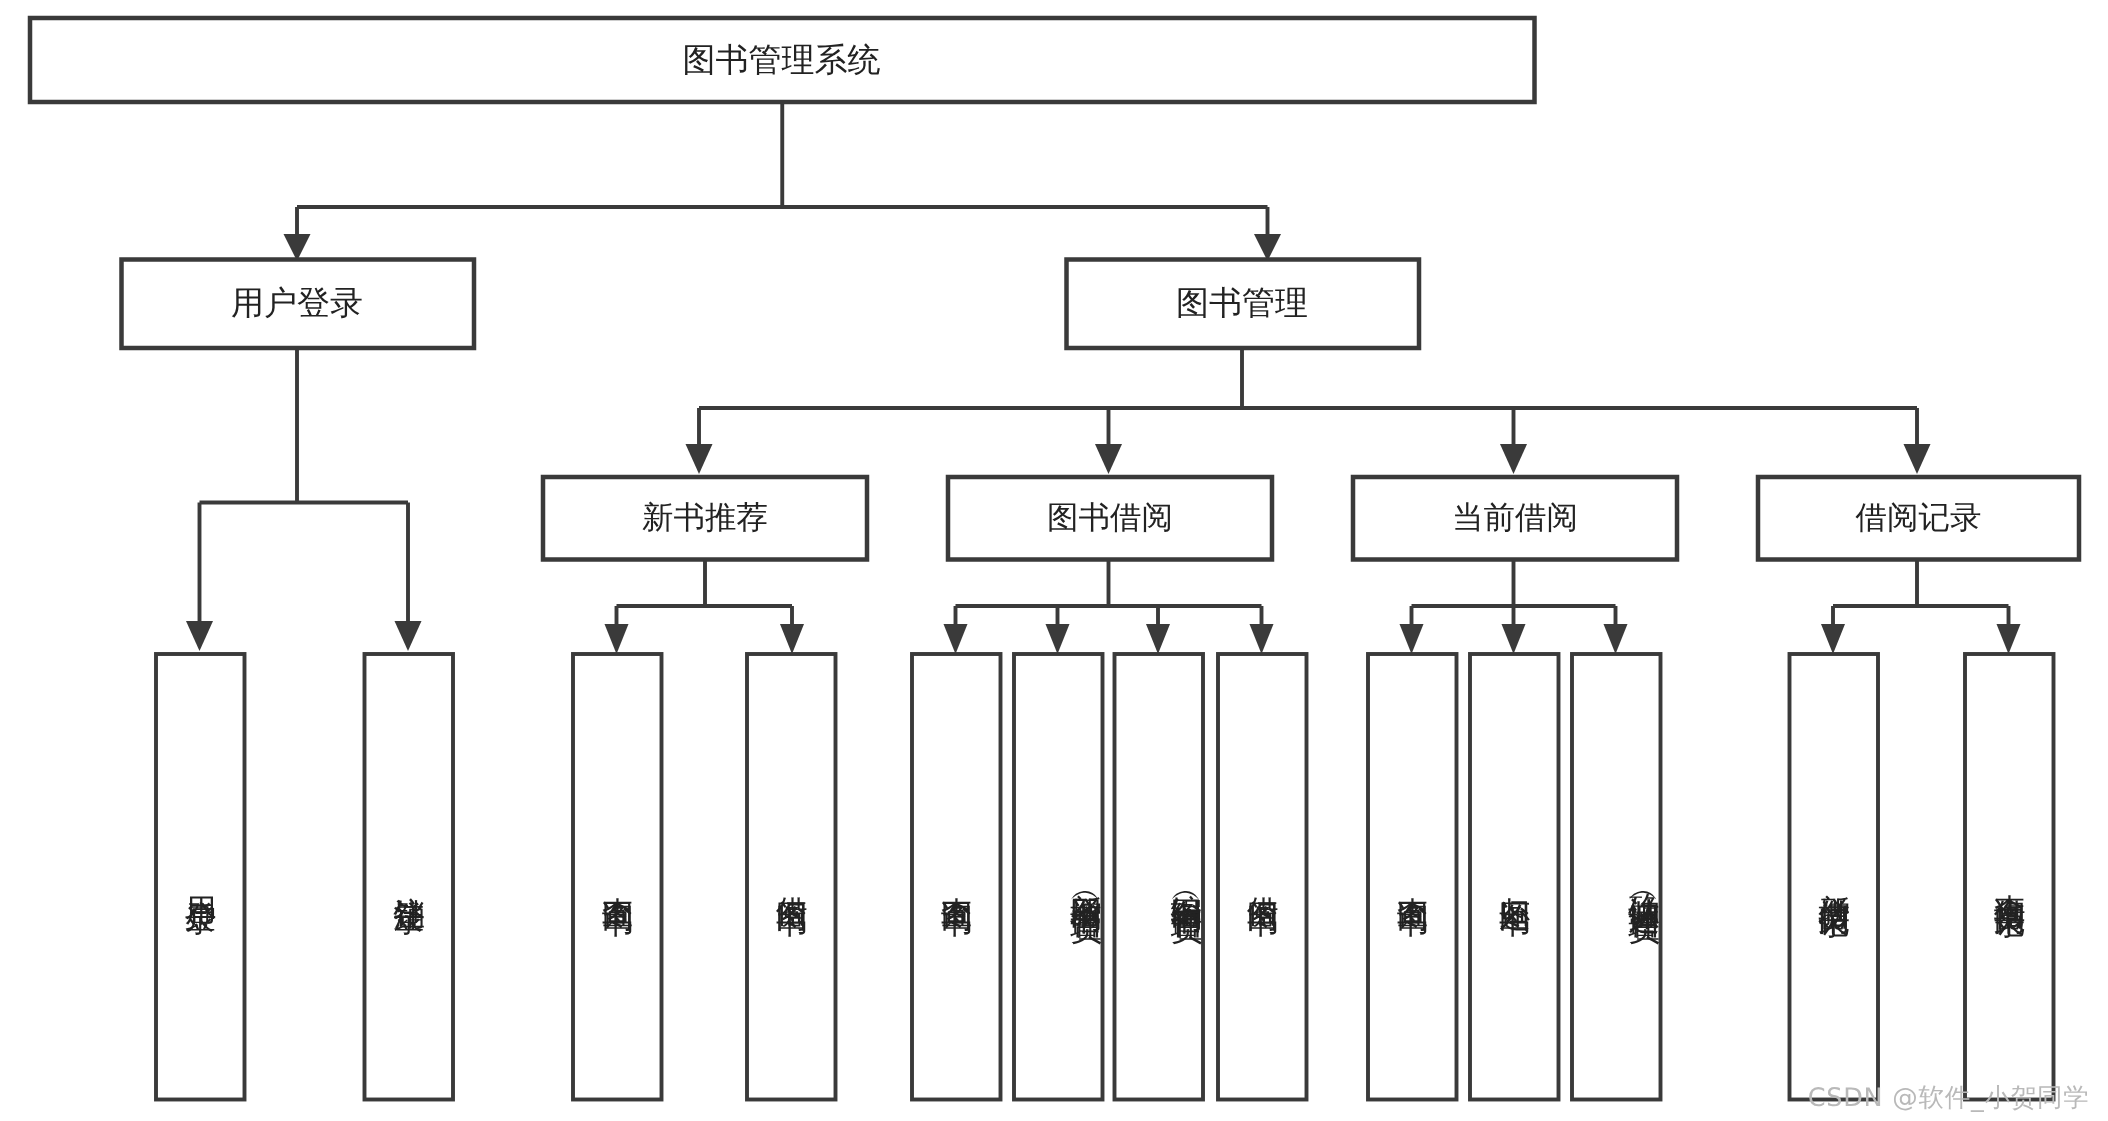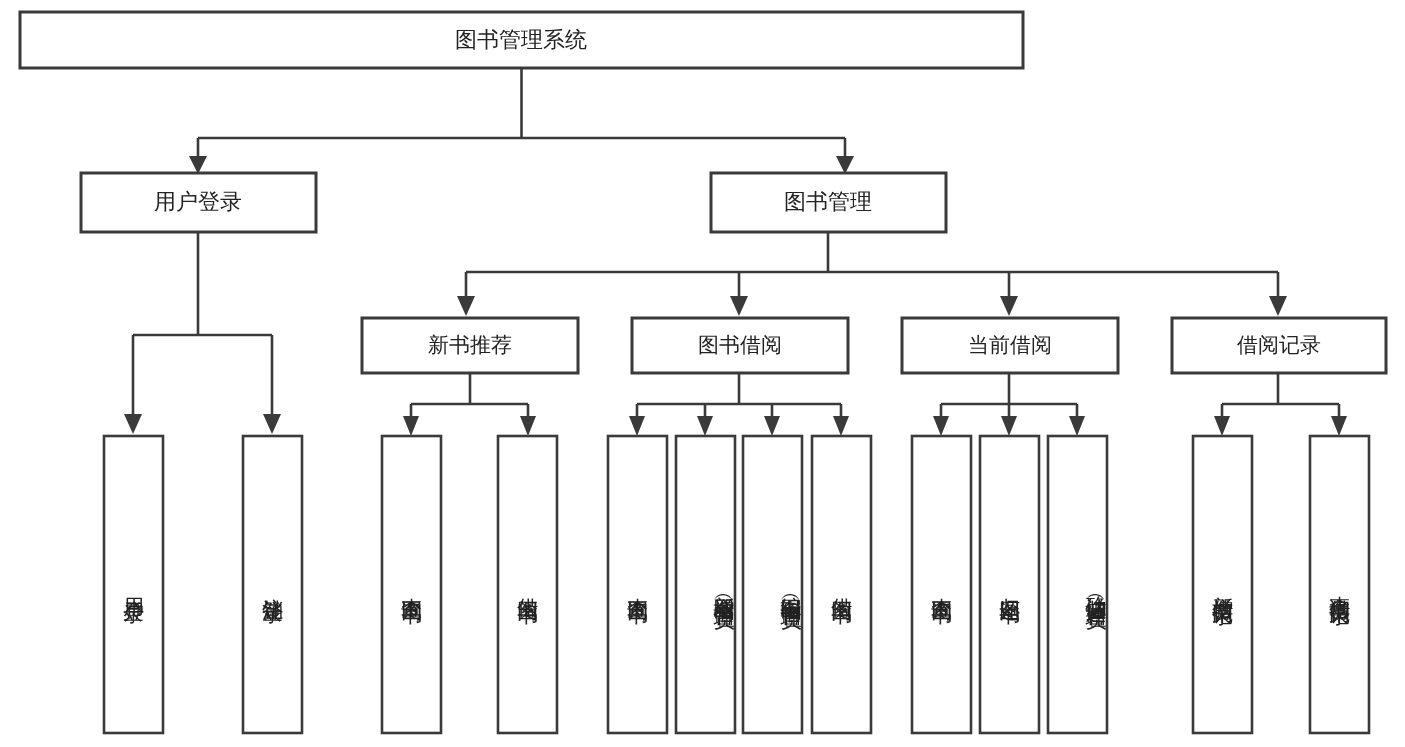--- a/index.html
+++ b/index.html
@@ -207,13 +207,14 @@
   <div class="vertical-label" style="left:743px; top:436px; width:59px; height:297px; align-items:flex-start; padding-top:6px; box-sizing:border-box;">编辑图书（管理员）</div>
   <div class="vertical-label" style="left:812px; top:436px; width:59px; height:297px;">借阅图书</div>
 
   <div class="vertical-label" style="left:912px; top:436px; width:59px; height:297px;">查询图书</div>
   <div class="vertical-label" style="left:980px; top:436px; width:59px; height:297px;">归还图书</div>
   <div class="vertical-label" style="left:1048px; top:436px; width:59px; height:297px; align-items:flex-start; padding-top:6px; box-sizing:border-box;">确认归还（管理员）</div>
 
   <div class="vertical-label" style="left:1193px; top:436px; width:59px; height:297px;">新增借阅记录</div>
   <div class="vertical-label" style="left:1310px; top:436px; width:59px; height:297px;">查询借阅记录</div>
 
+  <div class="watermark">CSDN @软件_小贺同学</div>
 </div>
 
 </body></html>

